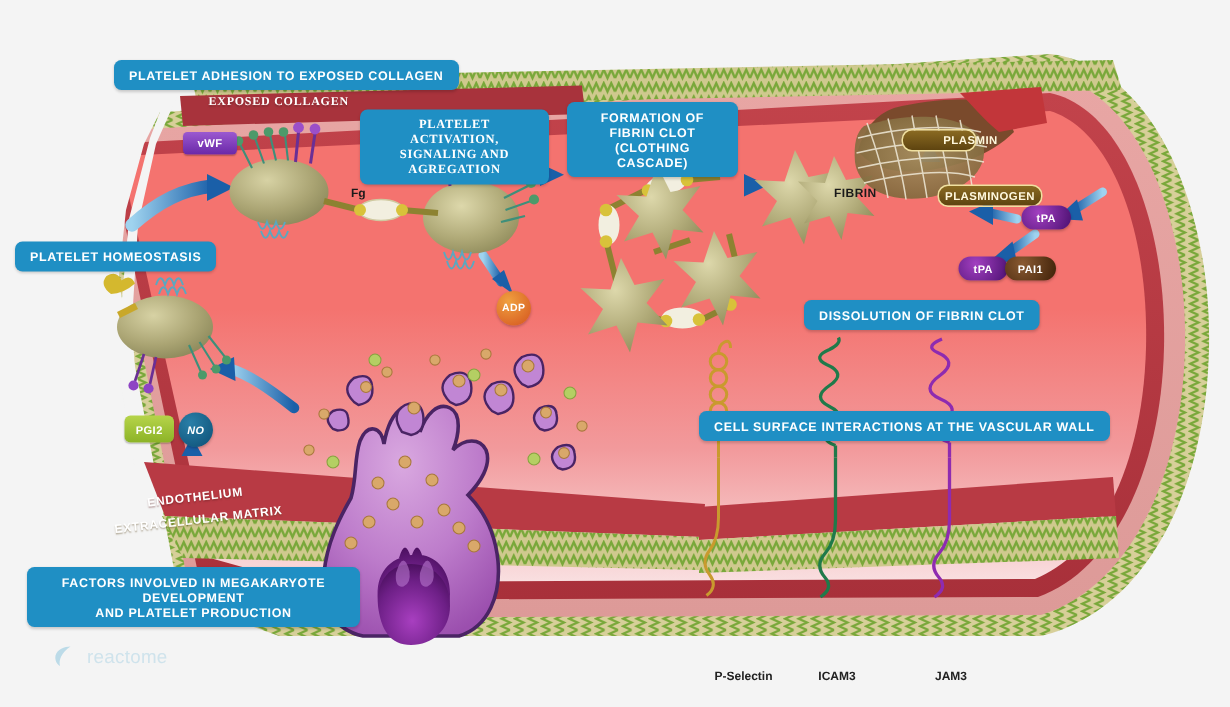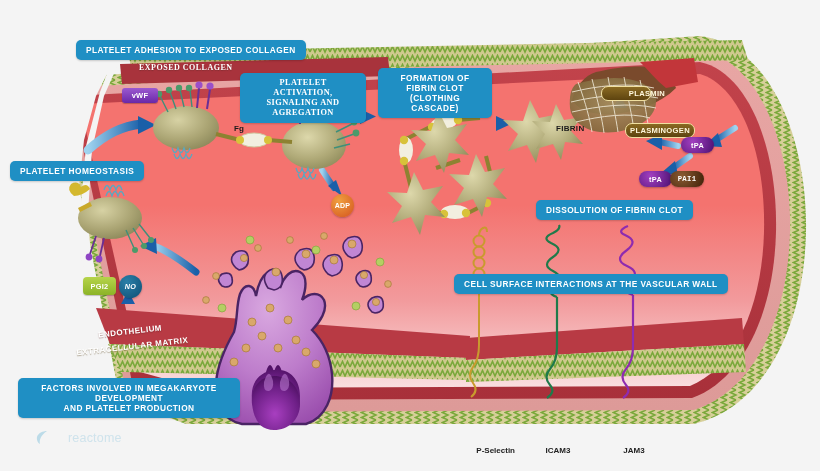--- a/index.html
+++ b/index.html
@@ -28,21 +28,21 @@
     box-sizing:border-box;
     text-transform:uppercase;
     box-shadow:0 1px 2px rgba(0,0,0,.18);
     white-space:pre-line;
   }
   .c-adhesion{left:76px;top:40px;font-size:8.3px;}
   .c-activation{left:240px;top:73px;font-size:8.3px;width:126px;font-family:Liberation Serif, serif;}
   .c-fibrinclot{left:378px;top:68px;font-size:8.3px;width:114px;}
   .c-homeostasis{left:10px;top:161px;font-size:8.3px;}
   .c-dissolution{left:536px;top:200px;font-size:8.3px;}
-  .c-cellsurface{left:454px;top:274px;font-size:8.3px;text-align:right;}
+  .c-cellsurface{left:466px;top:274px;font-size:8.3px;text-align:right;}
   .c-megakaryocyte{left:18px;top:378px;font-size:8.3px;width:222px;}
 
   
   .badge{
     position:absolute;
     color:#fff;
     font-weight:bold;
     text-align:center;
     display:flex;align-items:center;justify-content:center;
     box-sizing:border-box;
@@ -67,42 +67,42 @@
     background:linear-gradient(180deg,#8a6a22,#5e4410);
     border:1.3px solid #f0e0a0;border-radius:7px;color:#fff8dd;margin-left:36px;}
   .b-tpa1{left:681px;top:137px;width:33px;height:16px;font-size:7.3px;
     background:radial-gradient(circle at 35% 30%,#a23fc0,#4a1070);
     border-radius:8px;box-shadow:0 1px 2px rgba(0,0,0,.25);}
   .b-tpa2{left:639px;top:171px;width:33px;height:16px;font-size:7.3px;
     background:radial-gradient(circle at 35% 30%,#a23fc0,#4a1070);
     border-radius:8px;box-shadow:0 1px 2px rgba(0,0,0,.25);}
   .b-pai1{left:670px;top:171px;width:34px;height:16px;font-size:7.3px;
     background:radial-gradient(circle at 35% 30%,#8a5a32,#3e2008);
-    border-radius:8px;box-shadow:0 1px 2px rgba(0,0,0,.25);font-family:Liberation Mono, monospace;}
+    border-radius:8px;box-shadow:0 1px 2px rgba(0,0,0,.25);}
 
   
   .anno{position:absolute;font-weight:bold;}
   .a-collagen{left:139px;top:63px;font-size:8px;color:#ffffff;letter-spacing:.5px;
     text-shadow:0 1px 1px rgba(90,40,40,.45);font-family:Liberation Serif, serif;}
   .a-fg{left:234px;top:124px;font-size:8px;color:#1a1a1a;}
   .a-fibrin{left:556px;top:124px;font-size:8px;color:#1a1a1a;letter-spacing:.3px;}
   .a-endothelium{left:98px;top:327px;font-size:8px;color:#ffffff;letter-spacing:.5px;
     transform:rotate(-6.5deg);text-shadow:0 1px 1px rgba(90,30,30,.4);}
   .a-ecm{left:76px;top:342px;font-size:8px;color:#ffffff;letter-spacing:.5px;
     transform:rotate(-6.5deg);text-shadow:0 1px 1px rgba(90,70,30,.45);}
 
   
   .rec-label{position:absolute;font-size:8px;font-weight:bold;color:#222;
     text-align:center;width:70px;}
   .r-psel{left:445px;top:446px;text-align:right;}
   .r-icam{left:523px;top:446px;text-align:center;}
   .r-jam{left:599px;top:446px;}
 
   
-  #logo{position:absolute;left:36px;top:430px;display:flex;align-items:center;gap:19px;}
+  #logo{position:absolute;left:36px;top:430px;display:flex;align-items:center;gap:9px;}
   #logo .logo-text{font-size:12.5px;color:#cfe3ec;letter-spacing:.2px;}
 </style>
 </head>
 <body>
 
 <div id="stage">
 
   <svg id="scene" viewBox="0 0 820 471">
     <defs>
 

